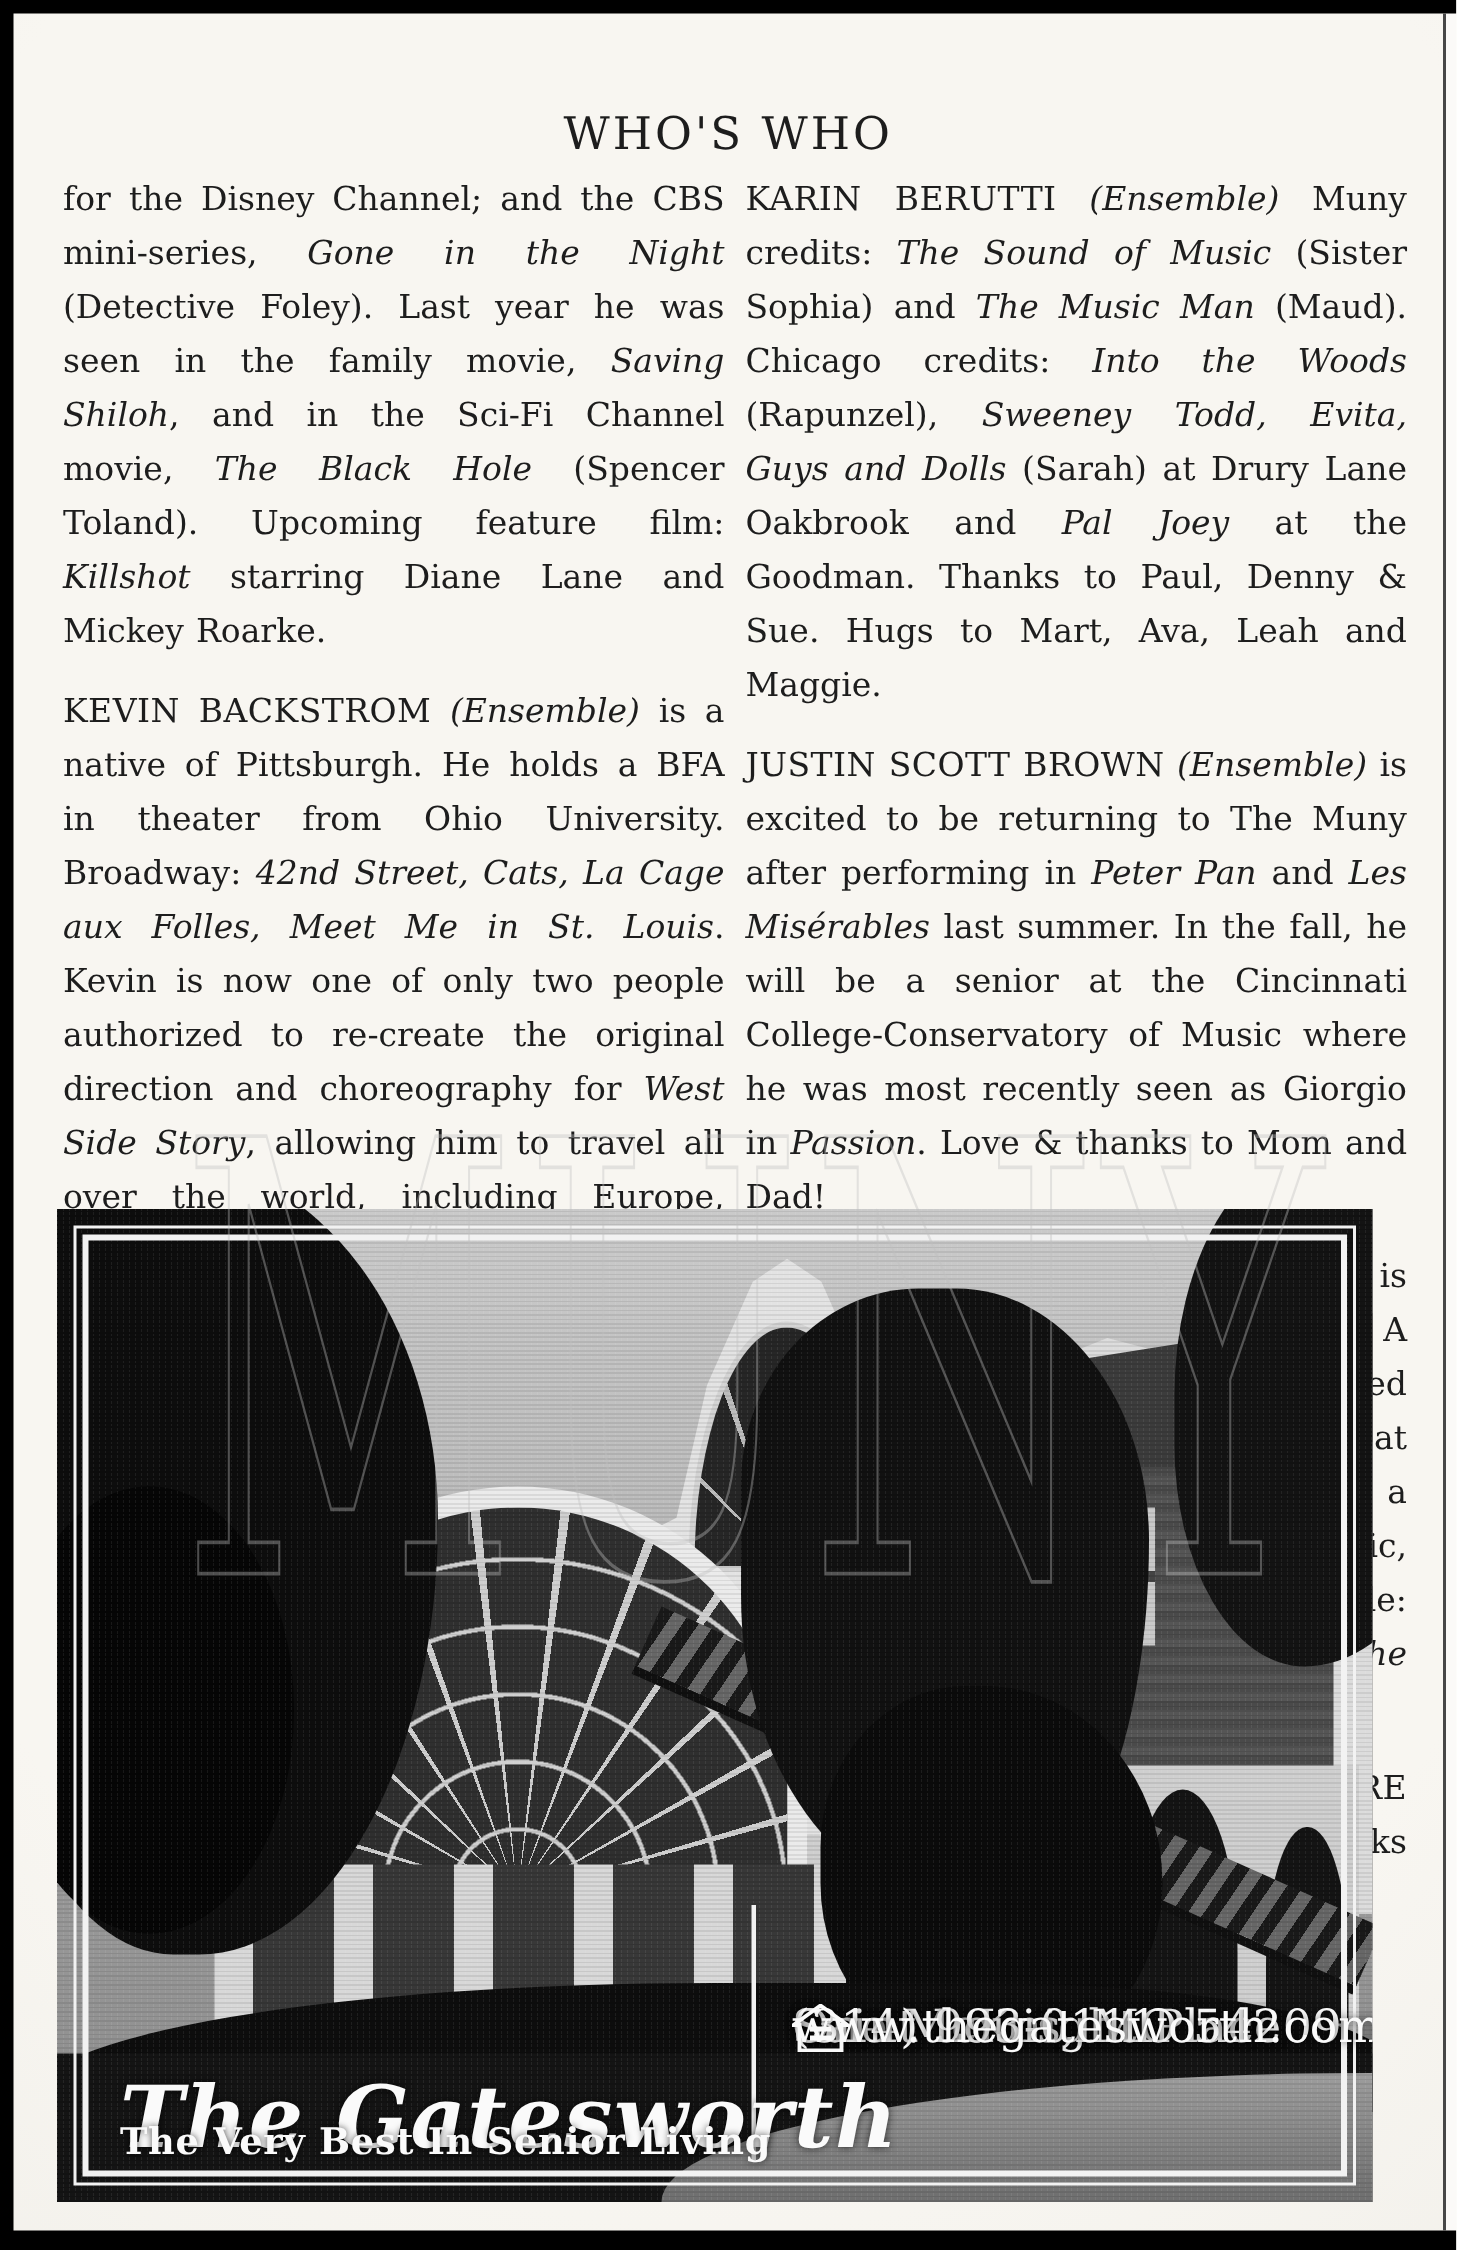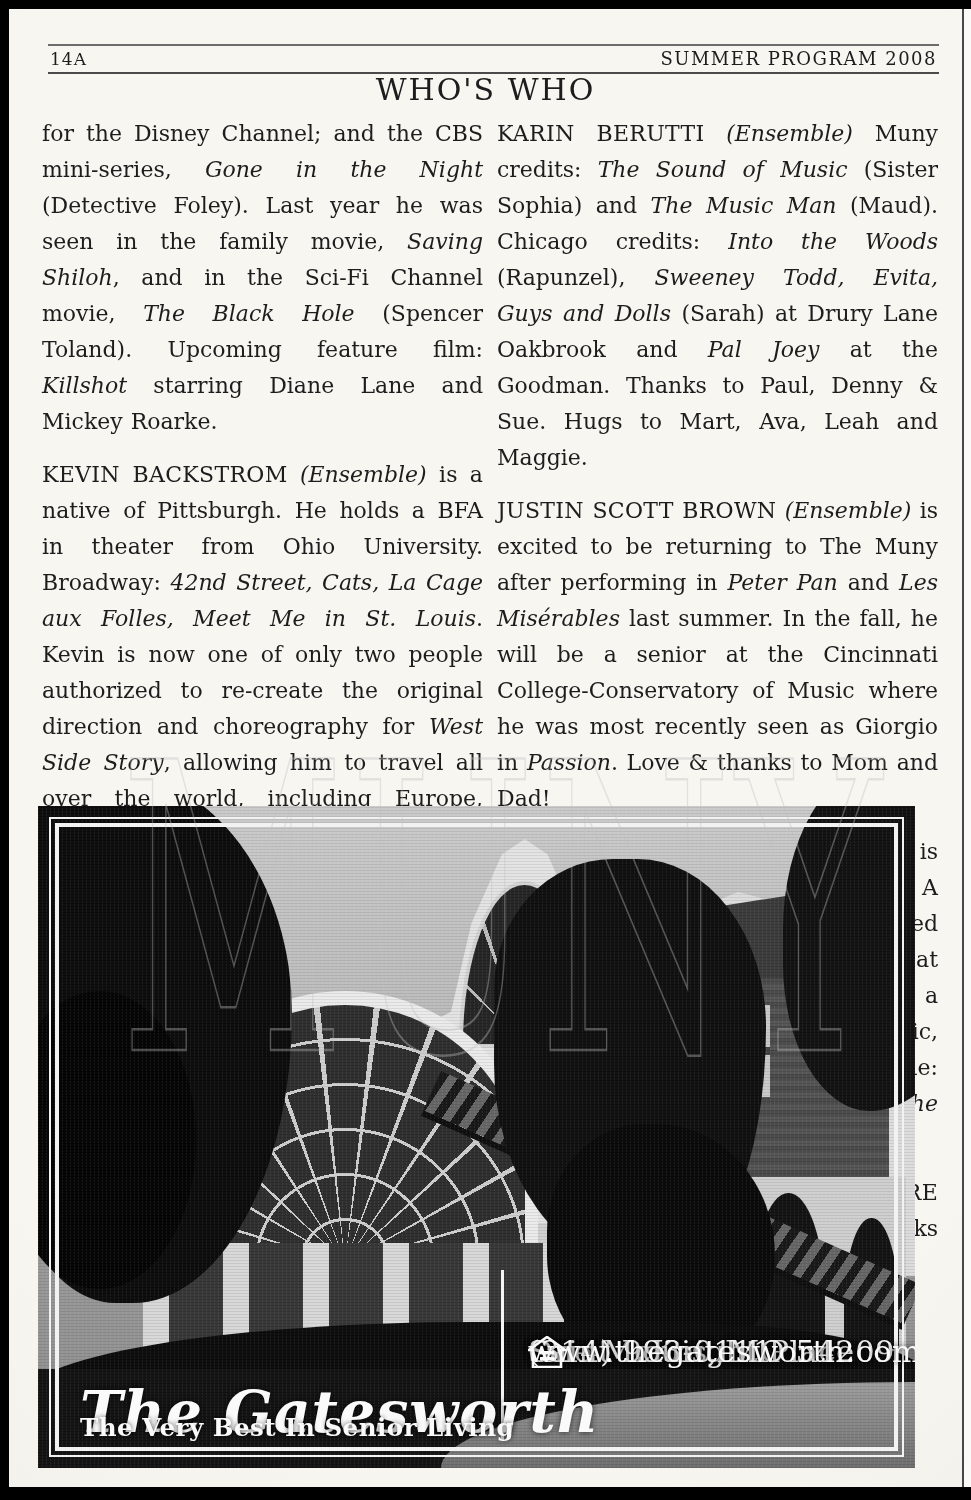--- a/index.html
+++ b/index.html
@@ -106,26 +106,20 @@
 <body>
 
 <div class="page">
 
   <div class="bar-top"></div>
   <div class="bar-left"></div>
   <div class="bar-bottom"></div>
   <div class="strip-right"></div>
   <div class="edge-right"></div>
 
-  <div class="header">
-    <div class="header-row">
-      <span class="pageno">14A</span>
-      <span class="edition">SUMMER PROGRAM 2008</span>
-    </div>
-  </div>
 
   <div class="page-title">WHO'S WHO</div>
 
 
   <div class="col col-left" id="col-left">
       <p class="bio"><span>for the Disney Channel; and the CBS mini-series, </span><span class="i">Gone in the Night</span><span> (Detective Foley). Last year he was seen in the family movie, </span><span class="i">Saving Shiloh</span><span>, and in the Sci-Fi Channel movie, </span><span class="i">The Black Hole</span><span> (Spencer Toland). Upcoming feature film: </span><span class="i">Killshot</span><span> starring Diane Lane and Mickey Roarke.</span></p>
       <p class="bio"><span class="b">KEVIN BACKSTROM</span><span> </span><span class="i">(Ensemble)</span><span> is a native of Pittsburgh. He holds a BFA in theater from Ohio University. Broadway: </span><span class="i">42nd Street, Cats, La Cage aux Folles, Meet Me in St. Louis</span><span>. Kevin is now one of only two people authorized to re-create the original direction and choreography for </span><span class="i">West Side Story</span><span>, allowing him to travel all over the world, including Europe, Australia and Japan, as well as the U.S.</span></p>
       <p class="bio"><span class="b">HETTIE BARNHILL</span><span> </span><span class="i">(Ensemble)</span><span> Television: </span><span class="i">Amici</span><span> (Rome). Performance credits: MTV, The Ailey School, and The Kennedy Center. Awards: The Young Artist Scholarship and The Wiesman Choreography Grant. Regional Theater: </span><span class="i">Aida, Meet Me in St. Louis</span><span> (The Muny), </span><span class="i">Guys and Dolls</span><span> (St. Louis Black Rep), and Second City Chicago. She thanks her family &amp; friends!</span></p>
     </div>
   <div class="col col-right" id="col-right">

